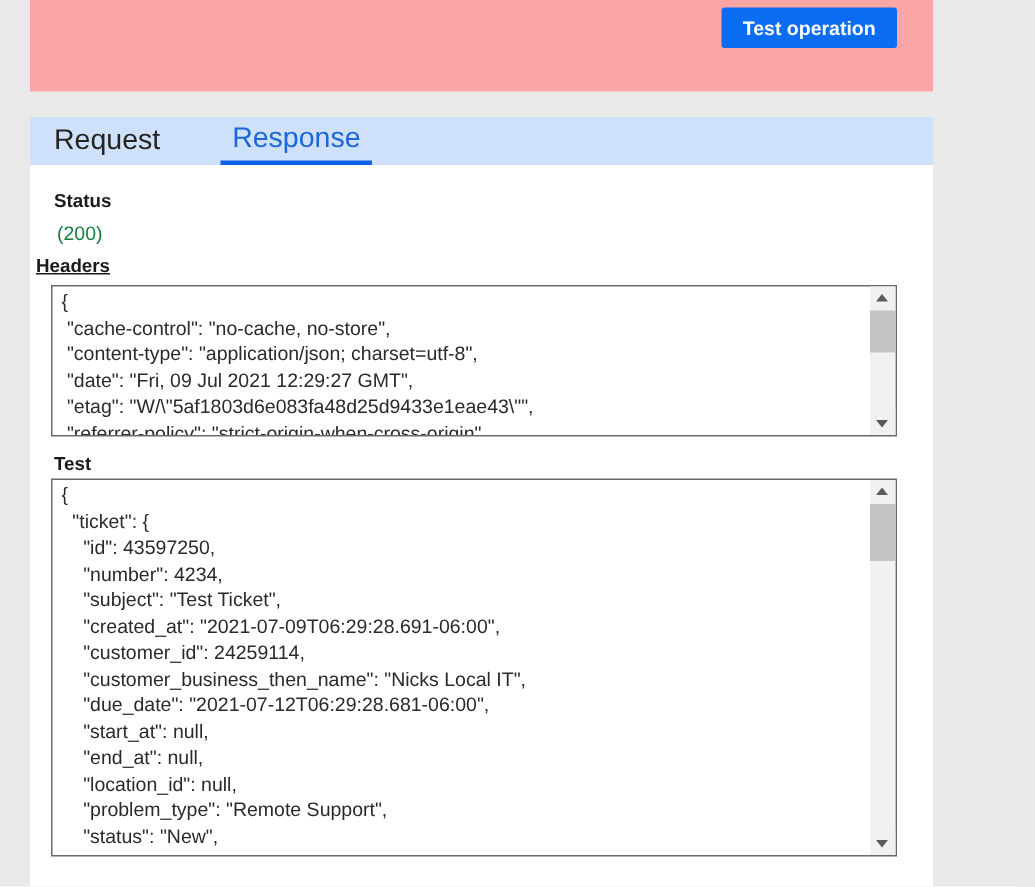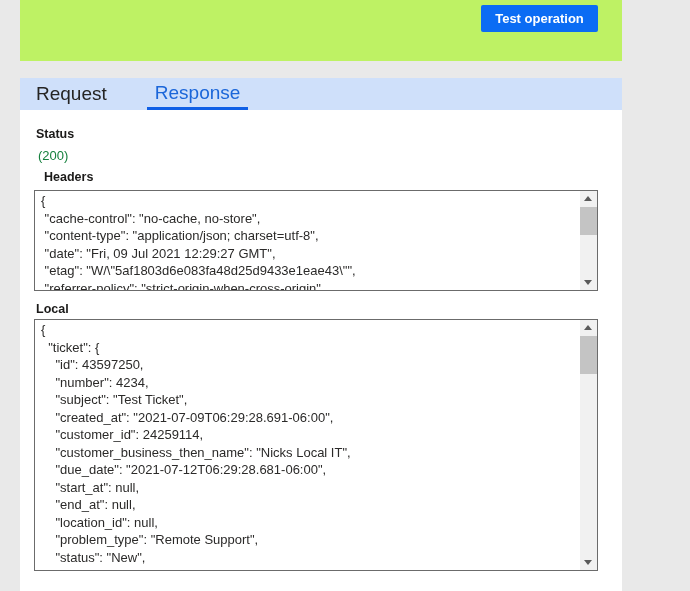--- a/index.html
+++ b/index.html
@@ -6,21 +6,21 @@
   html, body { margin: 0; padding: 0; }
   body {
     width: 690px; height: 591px;
     background: #e9e9e9;
     position: relative;
     overflow: hidden;
     font-family: "Liberation Sans", sans-serif;
   }
   .top-block {
     position: absolute; left: 20px; top: 0; width: 602px; height: 61px;
-    background: #bef264;
+    background: #fca5a5;
   }
   .test-btn {
     position: absolute; left: 461px; top: 5px; width: 117px; height: 27px;
     background: #0b6cf4; color: #ffffff;
     border: none; border-radius: 2px;
     font-family: "Liberation Sans", sans-serif;
     font-size: 13px; font-weight: bold;
     cursor: pointer;
   }
   .panel {
@@ -42,21 +42,21 @@
   .tab-response { margin-left: 32px; color: #1b66d9; border-bottom: 3px solid #1060e6; line-height: 30px; }
   .field-label {
     position: absolute;
     font-size: 12.5px; font-weight: bold; color: #1b1a19;
   }
   .status-label { left: 16px; top: 49px; text-align: right; }
   .status-value {
     position: absolute; left: 18px; top: 70px;
     font-size: 13px; color: #15803d;
   }
-  .headers-label { left: 24px; top: 92px; }
+  .headers-label { left: 4px; top: 92px; text-decoration: underline; }
   .body-label { left: 16px; top: 224px; }
   .io-box {
     position: absolute; left: 14px; width: 564px;
     background: #ffffff;
     border: 1px solid #6b6b6b;
     overflow: hidden;
   }
   .headers-box { top: 112px; height: 101px; }
   .body-box { top: 241px; height: 252px; }
   .io-box pre {
@@ -115,21 +115,21 @@
  "date": "Fri, 09 Jul 2021 12:29:27 GMT",
  "etag": "W/\"5af1803d6e083fa48d25d9433e1eae43\"",
  "referrer-policy": "strict-origin-when-cross-origin"</pre>
     <div class="sb">
       <div class="sb-btn sb-up"></div>
       <div class="sb-thumb headers-thumb"></div>
       <div class="sb-btn sb-down"></div>
     </div>
   </div>
 
-  <div class="field-label body-label">Local</div>
+  <div class="field-label body-label">Test</div>
   <div class="io-box body-box">
     <pre>{
   "ticket": {
     "id": 43597250,
     "number": 4234,
     "subject": "Test Ticket",
     "created_at": "2021-07-09T06:29:28.691-06:00",
     "customer_id": 24259114,
     "customer_business_then_name": "Nicks Local IT",
     "due_date": "2021-07-12T06:29:28.681-06:00",

